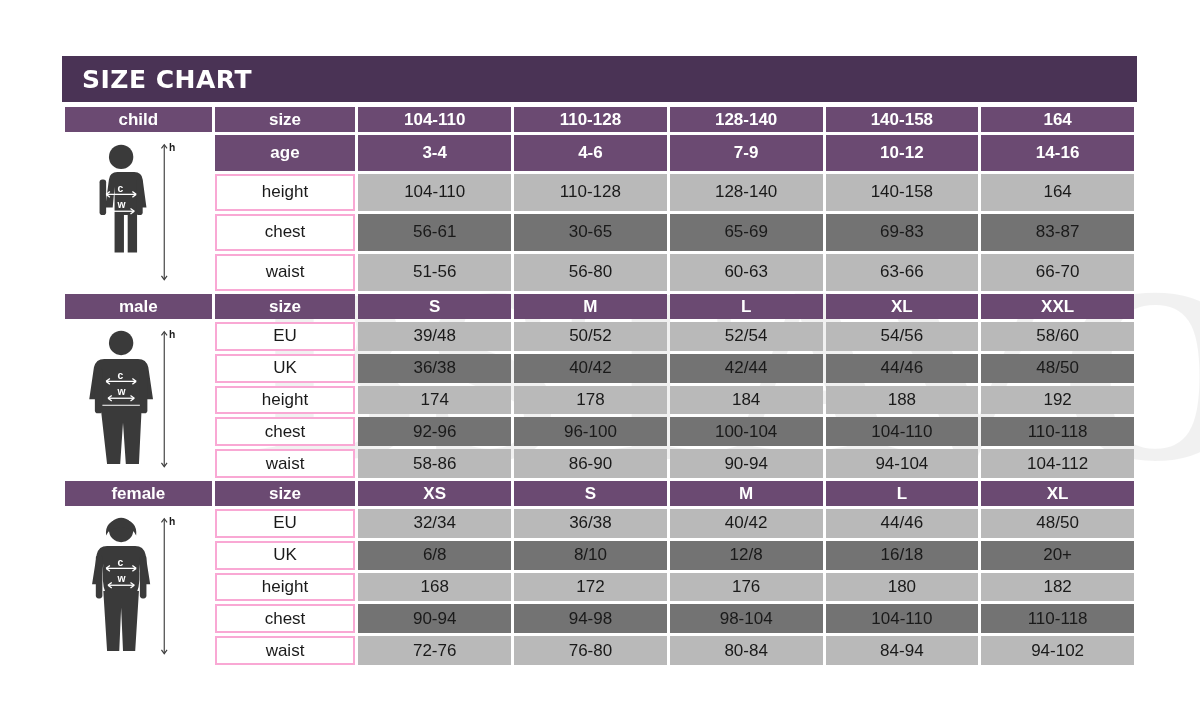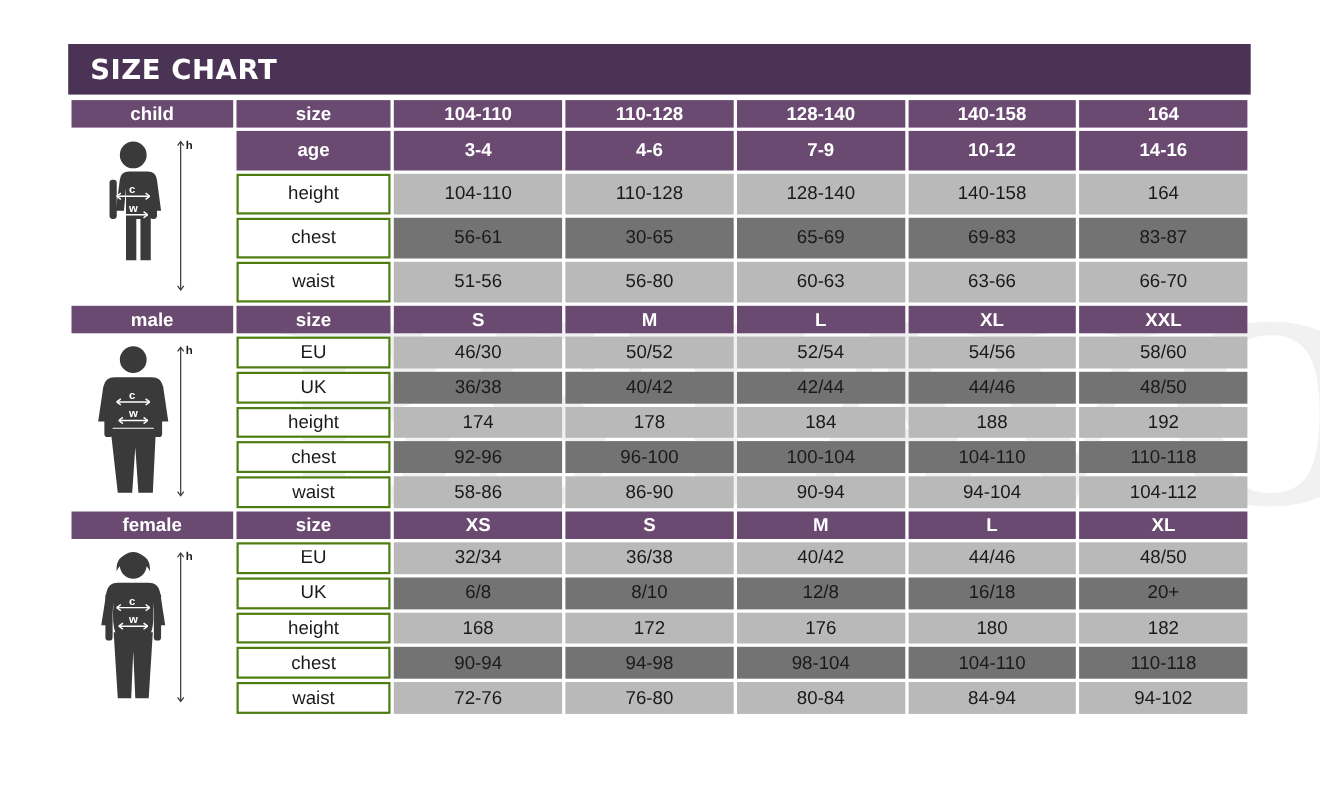--- a/index.html
+++ b/index.html
@@ -29,21 +29,21 @@
     letter-spacing: 6px;
     line-height: 260px;
     white-space: nowrap;
     user-select: none;
     pointer-events: none;
     z-index: 0;
   }
   .chart-wrap {
     position: absolute;
     left: 62px;
-    top: 40px;
+    top: 56px;
     width: 1075px;
     z-index: 2;
   }
   .title-bar {
     background: #4a3355;
     height: 46px;
     display: flex;
     align-items: center;
     padding-left: 20px;
     box-sizing: border-box;
@@ -85,21 +85,21 @@
   }
   .cell-hdr {             
     background: #6b4a72;
     color: #ffffff !important;
     font-weight: bold;
     font-size: 19px;
     margin-top: 24px;
   }
   .cell-label {           
     background: #ffffff;
-    border: 2px solid #4d7c0f;
+    border: 2px solid #f9a8d4;
     font-size: 18px;
   }
   .cell-val-dark {
     background: #b9b9b9;
     font-size: 18px;
   }
   .cell-val-light {
     background: #737373;
     font-size: 18px;
   }
@@ -240,21 +240,21 @@
       <path d="M38 76 h28"></path>
                     <path d="M38 76 l4 -3 M38 76 l4 3"></path>
                     <path d="M66 76 l-4 -3 M66 76 l-4 3"></path>
     </g>
     <text x="48" y="55" font-family="Liberation Sans, sans-serif" font-size="11" font-weight="bold" fill="#ffffff">c</text>
     <text x="48" y="73" font-family="Liberation Sans, sans-serif" font-size="11" font-weight="bold" fill="#ffffff">w</text>
   </svg>
               </div>
             </td>
             <td class="cell-label">EU</td>
-            <td class="cell-val-dark">46/30</td>
+            <td class="cell-val-dark">39/48</td>
             <td class="cell-val-dark">50/52</td>
             <td class="cell-val-dark">52/54</td>
             <td class="cell-val-dark">54/56</td>
             <td class="cell-val-dark">58/60</td>
           </tr>
           <tr>
             <td class="cell-label">UK</td>
             <td class="cell-val-light">36/38</td>
             <td class="cell-val-light">40/42</td>
             <td class="cell-val-light">42/44</td>

